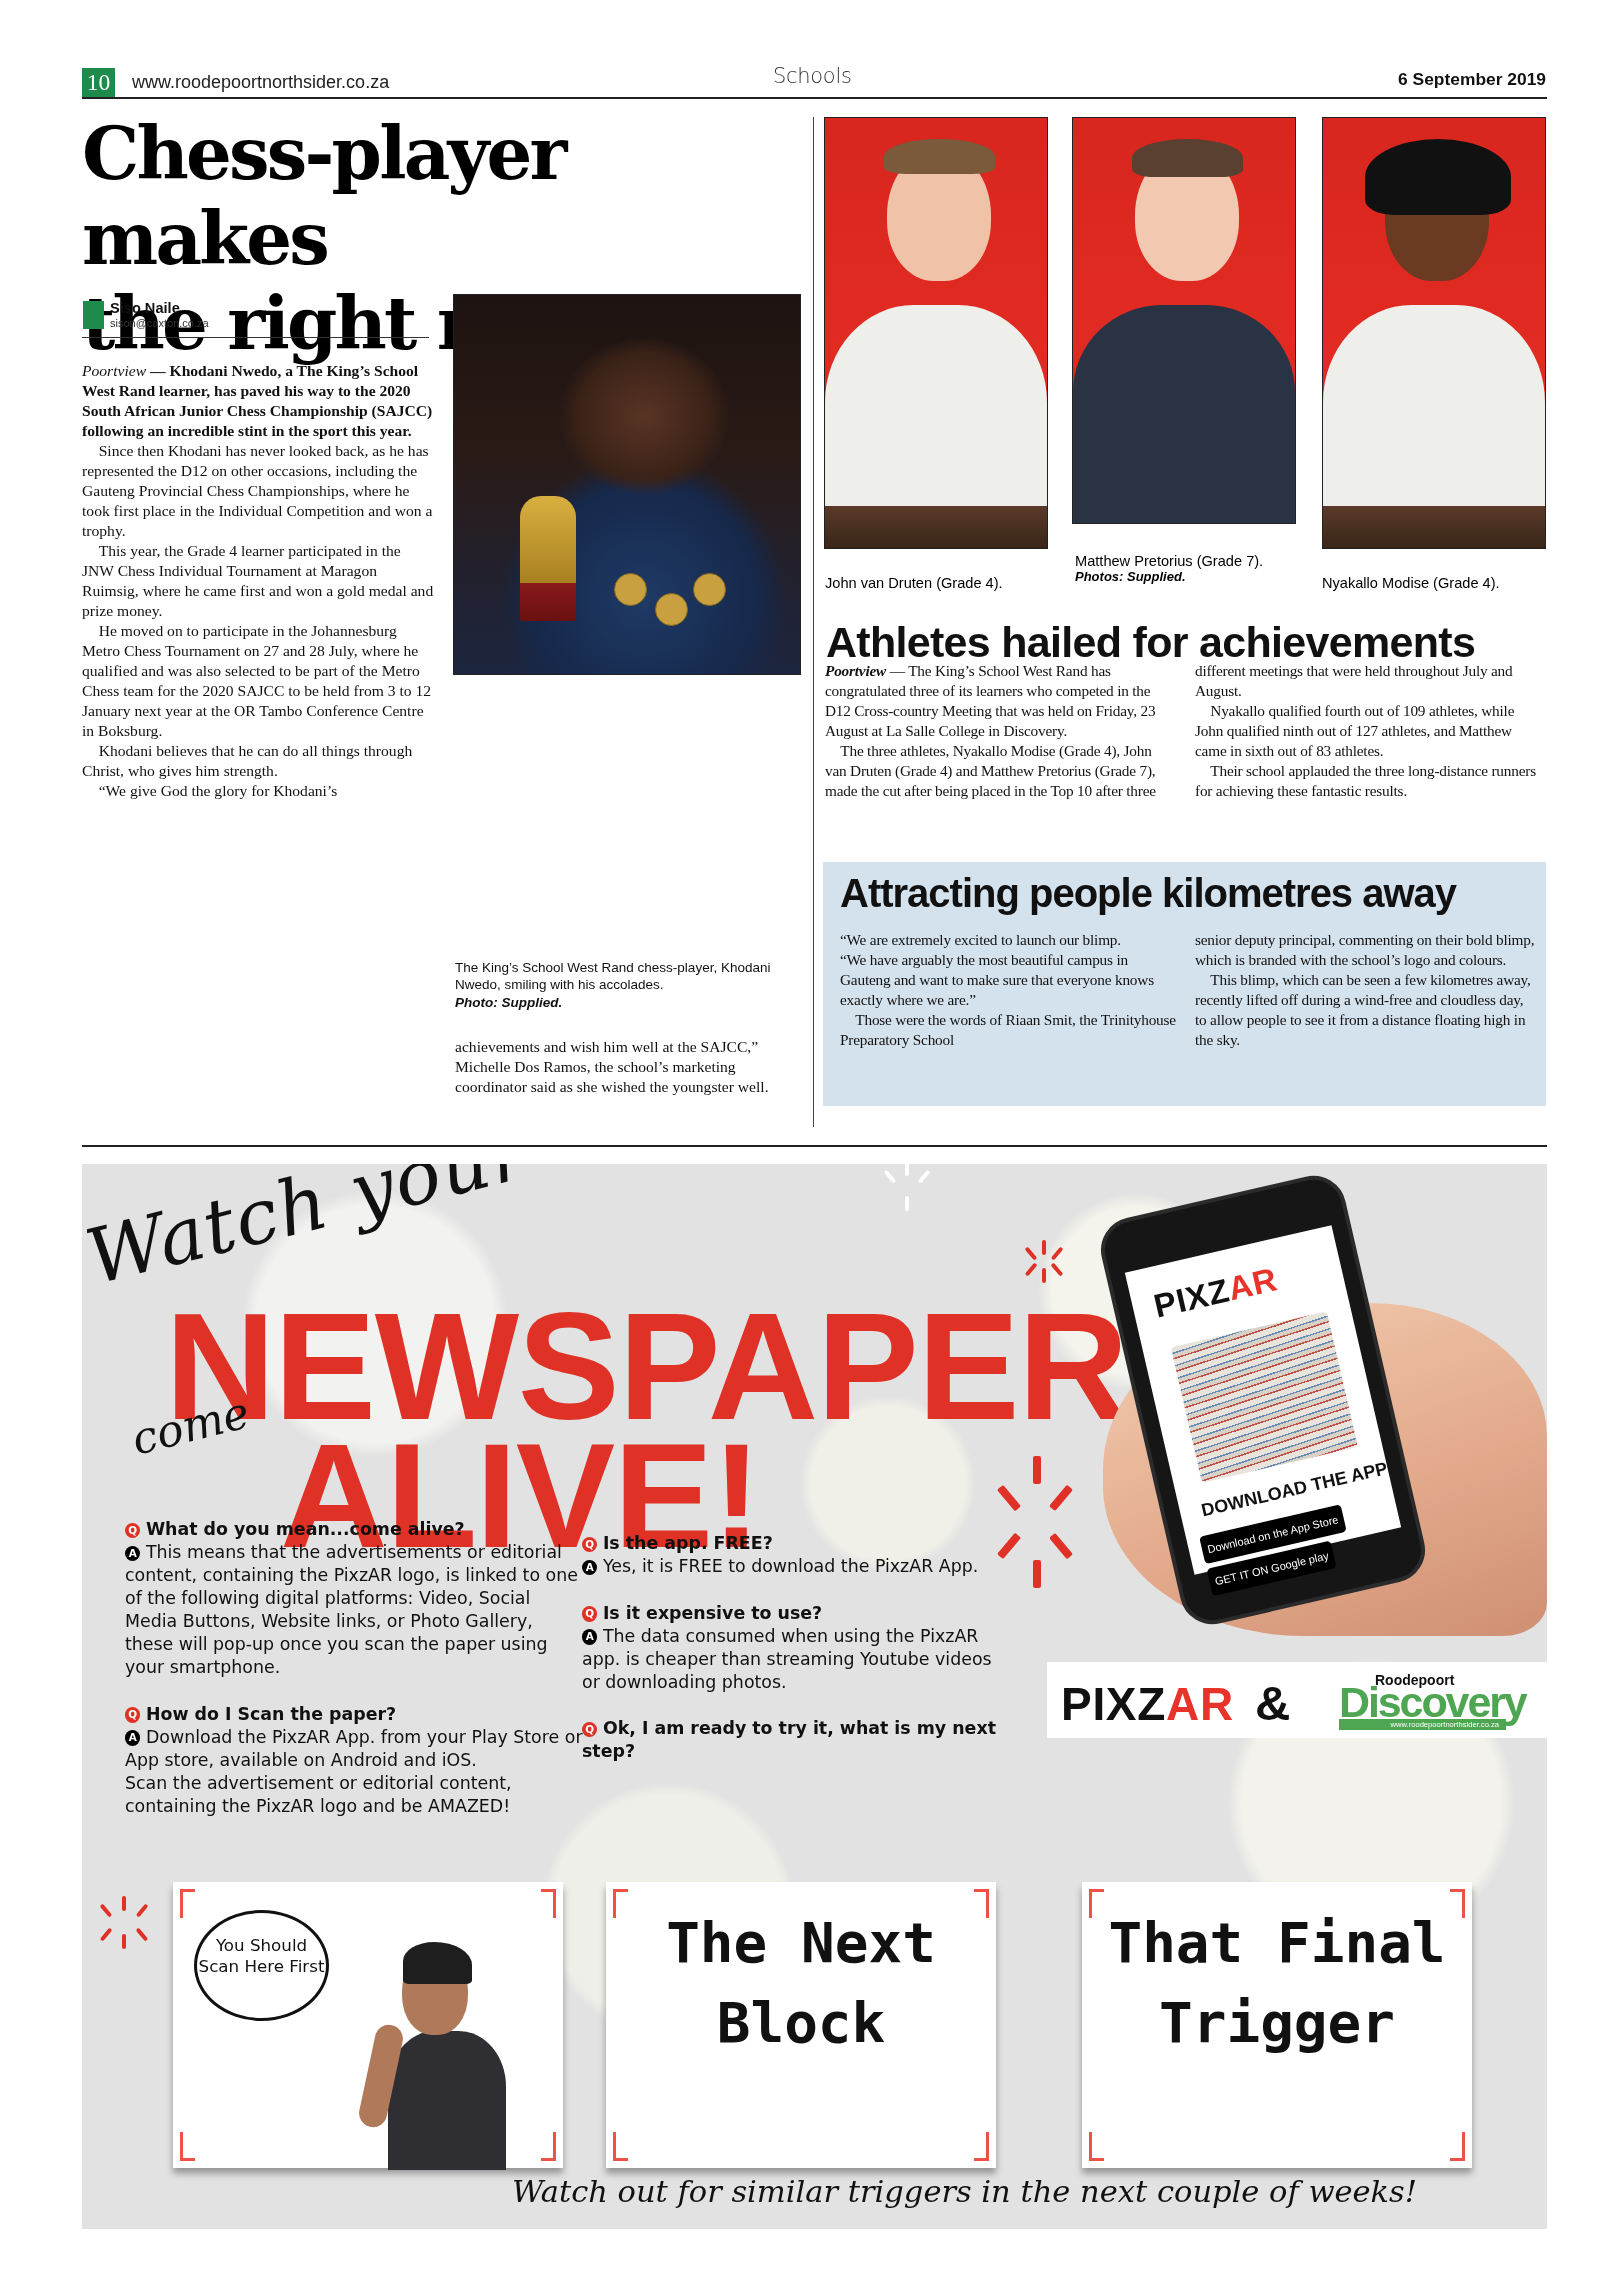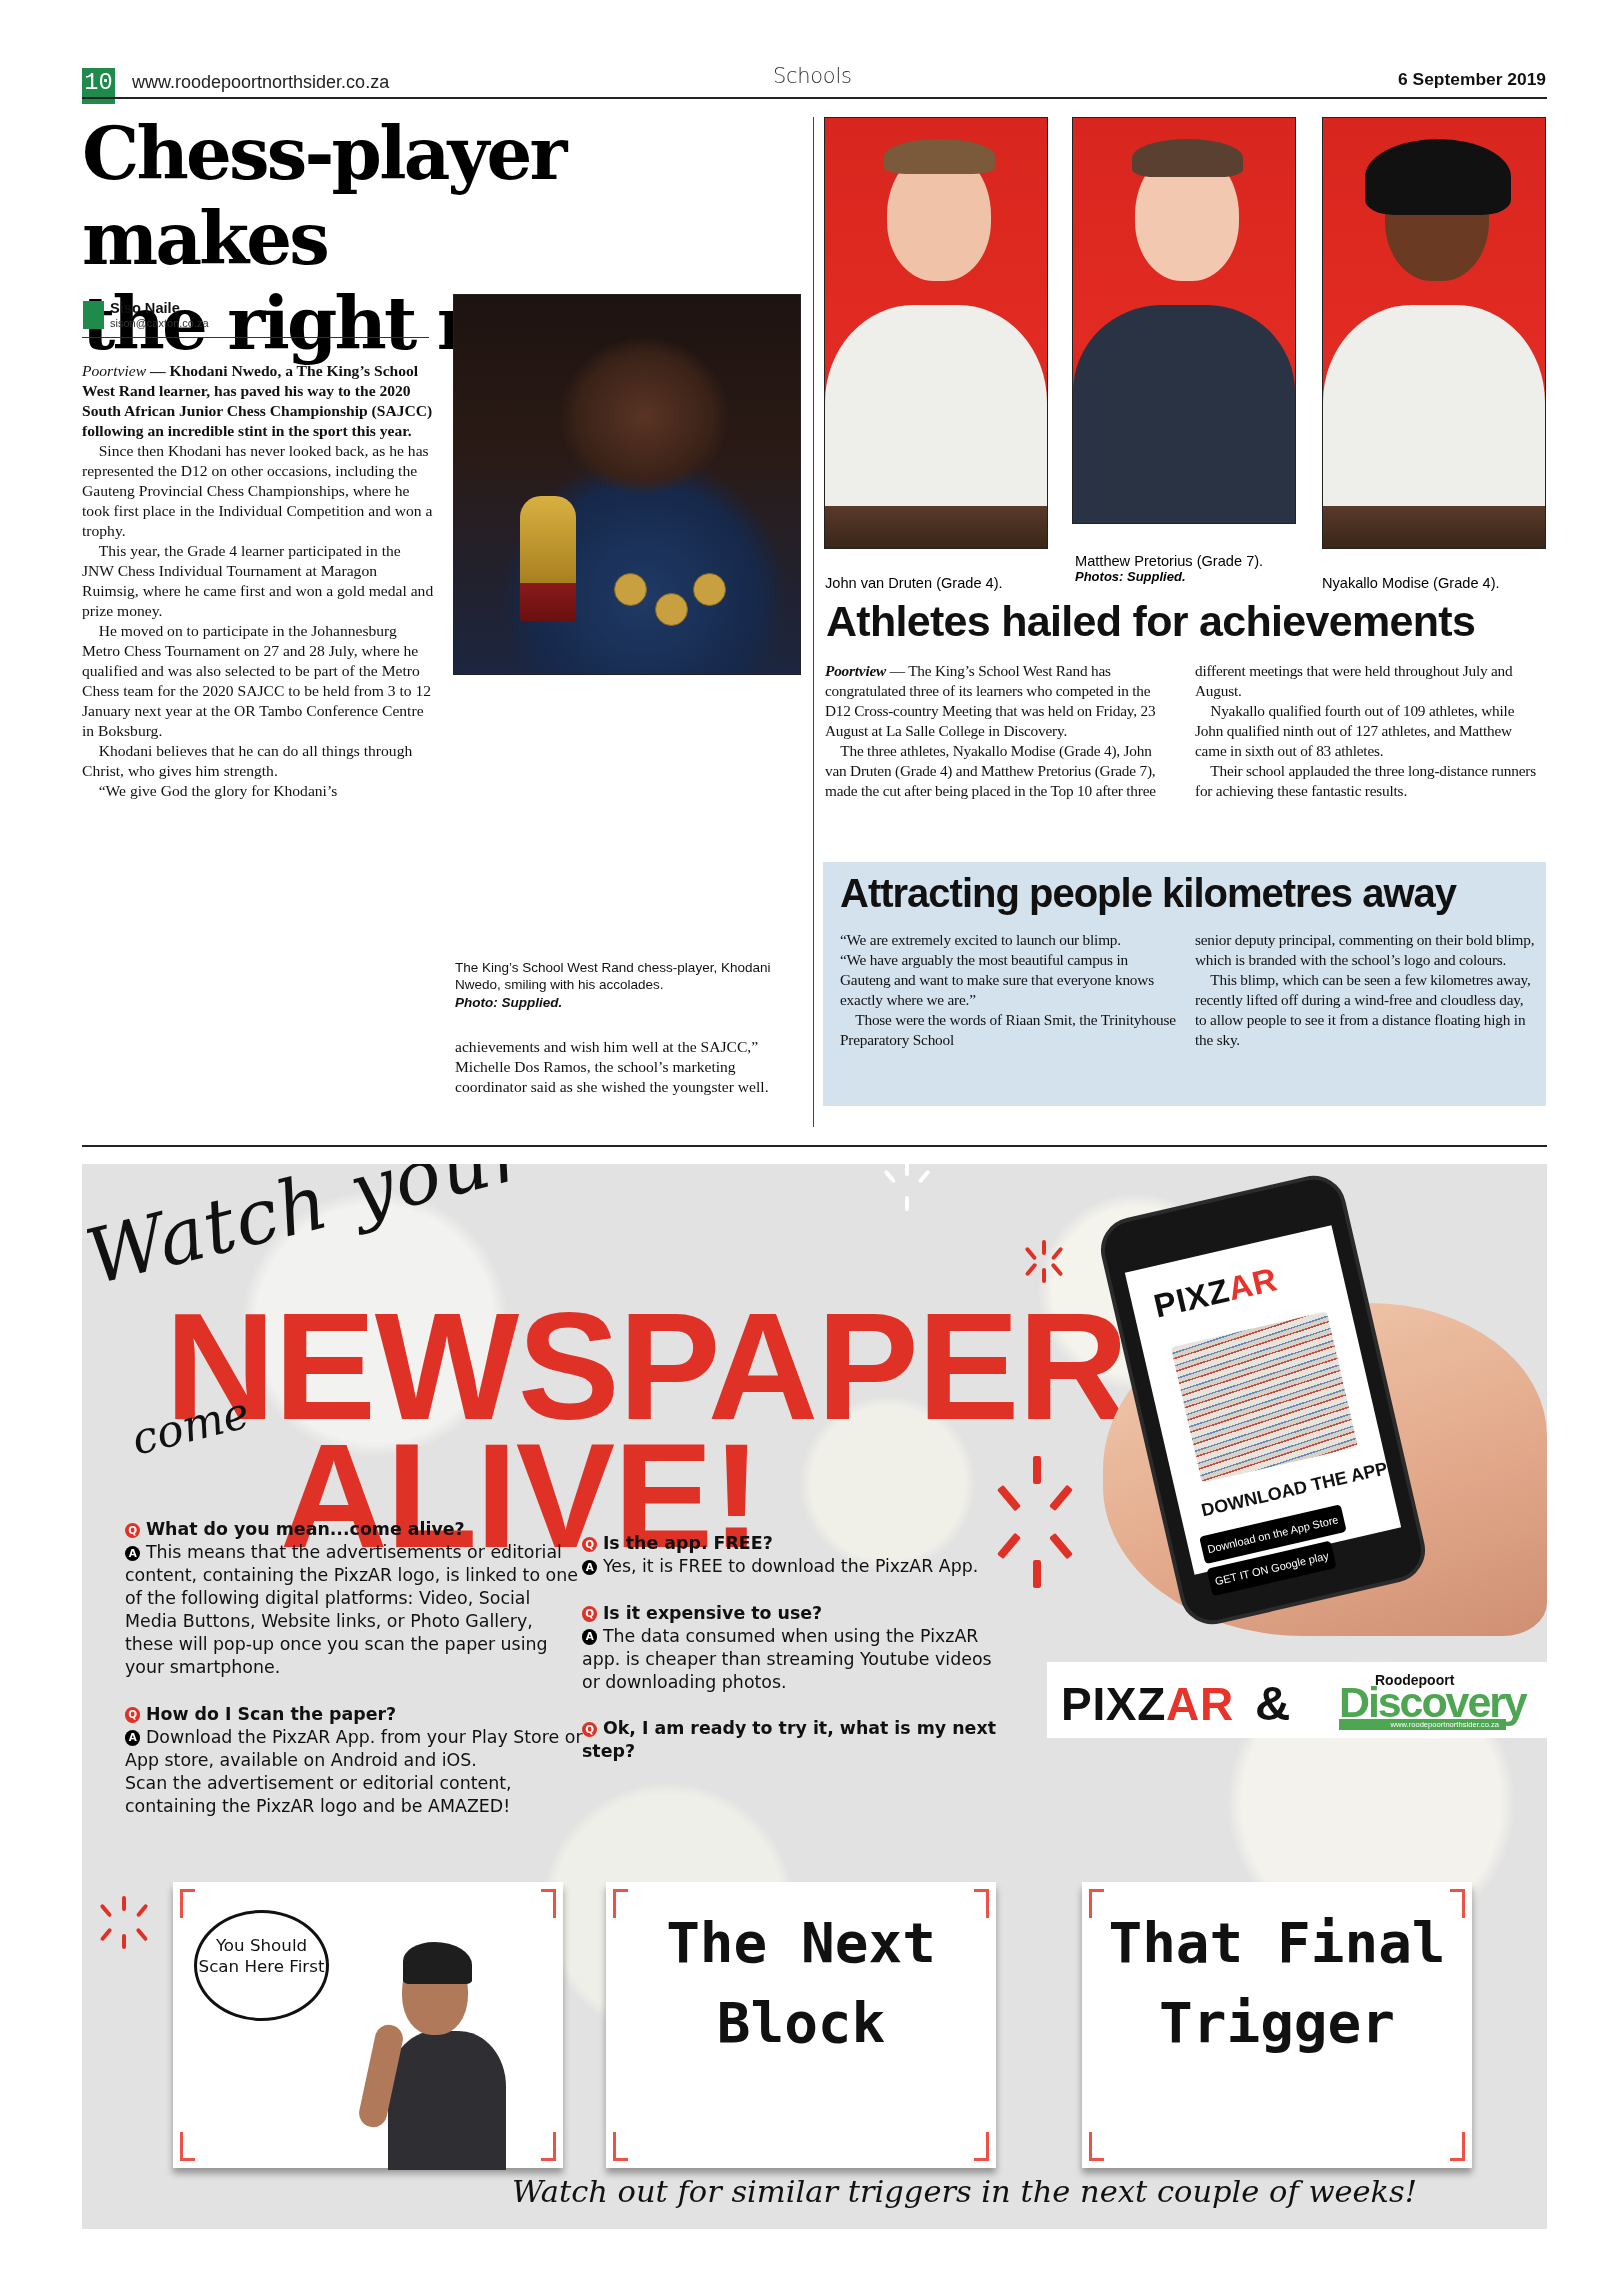--- a/index.html
+++ b/index.html
@@ -1,22 +1,22 @@
 <!DOCTYPE html>
 <html style="font-size:11px"><head>
 <meta charset="utf-8">
 <style>
   * { box-sizing: border-box; margin: 0; padding: 0; }
   html, body { width: 1624px; height: 2295px; background: #ffffff; overflow: hidden; }
   body { position: relative; font-family: "Liberation Serif", serif; color: #111; }
   .abs { position: absolute; }
 
   
-  .page-num { left: 82px; top: 68px; width: 33px; height: 36px; background: #1e8a4c; color: #fff;
-    font-family: Liberation Mono, monospace; font-size: 23.6px; line-height: 29px; text-align: center; }
+  .page-num { left: 82px; top: 68px; width: 33px; height: 29px; background: #1e8a4c; color: #fff;
+    font-family: Liberation Serif, serif; font-size: 23.6px; line-height: 29px; text-align: center; }
   .site-url { left: 132px; top: 69px; font-family: "Liberation Sans", sans-serif; font-size: 18px; line-height: 26px; color: #222; }
   .section { left: 773px; top: 64px; font-family: "DejaVu Sans", sans-serif; font-weight: 300; font-size: 21px; color: #333; letter-spacing: -0.3px; }
   .date { right: 78px; top: 69px; font-family: "Liberation Sans", sans-serif; font-weight: bold; font-size: 17.4px; color: #111; text-align: center; }
   .header-rule { left: 82px; top: 97px; width: 1465px; height: 2.1px; background: #222; }
 
   
   .headline { left: 82px; top: 111px; width: 736px; font-family: "DejaVu Serif", serif; font-weight: bold;
     font-size: 72px; line-height: 85px; letter-spacing: -2.8px; color: #000; }
 
   
@@ -48,21 +48,21 @@
   
   .kid { top: 117px; width: 224px; border: 0.7px solid #222; overflow: hidden;
     background: linear-gradient(180deg, #d8261e 0%, #e22b22 55%, #c52219 100%); }
   .kid .face { position: absolute; left: 62px; top: 31px; width: 104px; height: 132px; border-radius: 50% 50% 45% 45%; }
   .kid .hair { position: absolute; left: 59px; top: 21px; width: 111px; height: 49px; border-radius: 50% 50% 20% 20%; }
   .kid .shirt { position: absolute; left: 0; right: 0; top: 187px; bottom: 0; background: #eeeeea; border-radius: 40% 40% 0 0; }
   .kid .desk { position: absolute; left: 0; right: 0; bottom: 0; height: 42px; background: linear-gradient(180deg,#5a3a2a,#3a2618); }
   .kid-cap { font-family: "Liberation Sans", sans-serif; font-size: 14.6px; color: #000000; }
   .kid-cap .credit { font-weight: bold; font-style: italic; font-size: 13px; }
 
-  .ath-title { left: 826px; top: 597px; font-family: "Liberation Sans", sans-serif; font-size: 43px; letter-spacing: -0.7px; color: #111; }
+  .ath-title { left: 826px; top: 618px; font-family: "Liberation Sans", sans-serif; font-size: 43px; letter-spacing: -0.7px; color: #111; }
   .ath-col { top: 661px; width: 347px; font-family: "Liberation Serif", serif; font-size: 15.3px; line-height: 20px; letter-spacing: -0.2px; }
   .ath-col p { text-indent: 15.3px; }
   .ath-col p.first { text-indent: 0; }
 
   .blimp-box { left: 823px; top: 862px; width: 723px; height: 244px; background: #d4e2ee; }
   .blimp-title { left: 840px; top: 871px; font-family: "Liberation Sans", sans-serif; font-size: 40px; letter-spacing: -1px; color: #111; }
   .blimp-col { top: 930px; width: 340px; font-family: "Liberation Serif", serif; font-size: 15.3px; line-height: 20px; letter-spacing: -0.2px; }
   .blimp-col p { text-indent: 15.3px; }
   .blimp-col p.noind { text-indent: 0; }
 

